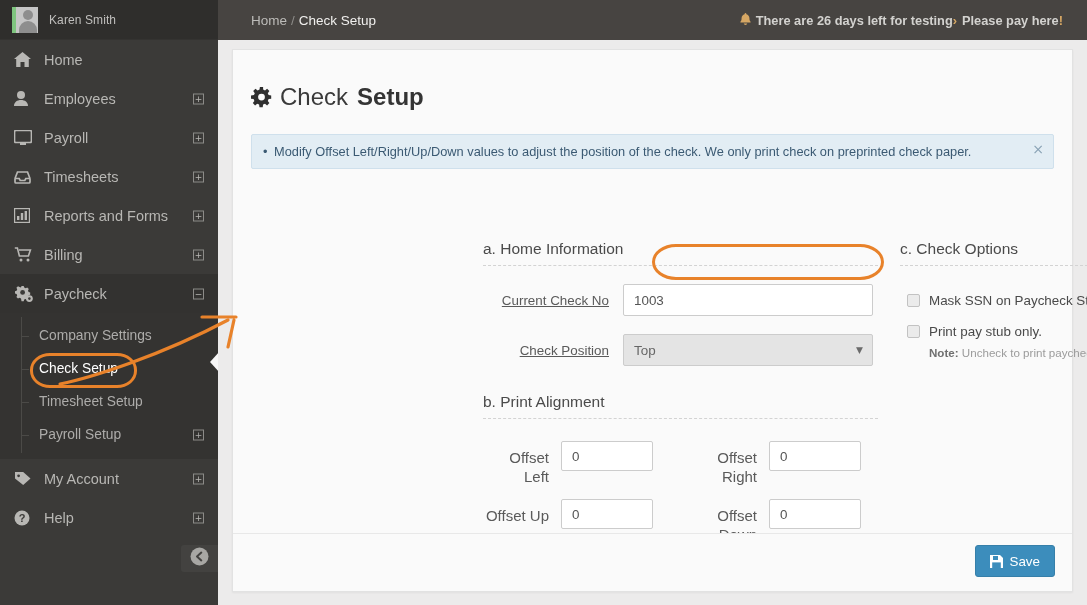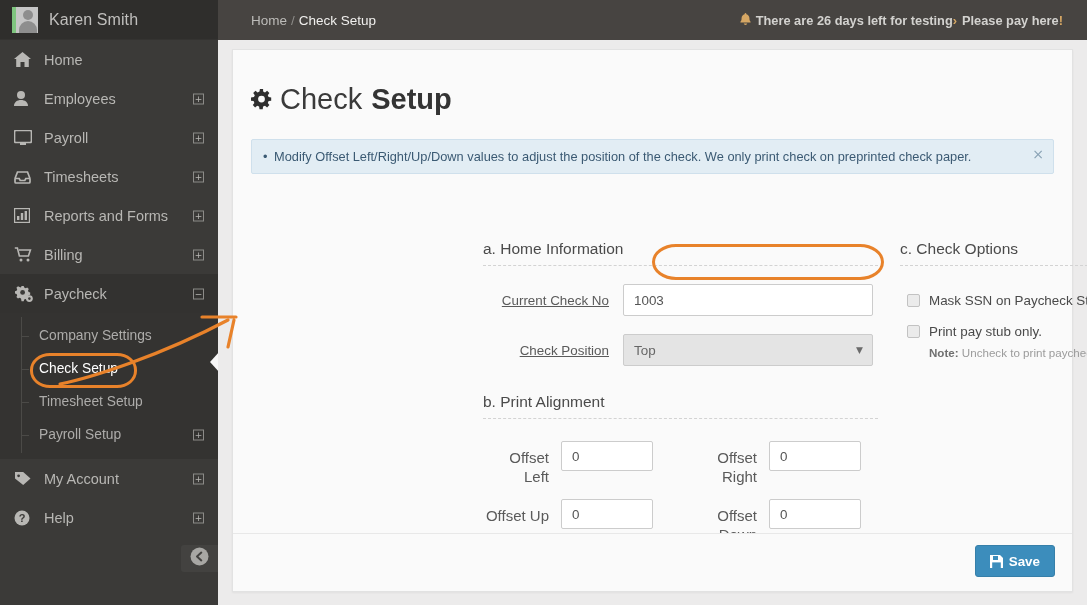--- a/index.html
+++ b/index.html
@@ -35,21 +35,21 @@
     position: absolute; left: 50%; top: 3px;
     width: 10px; height: 10px; margin-left: -4px;
     border-radius: 50%; background: #8e8e8e;
   }
   #avatar .body {
     position: absolute; left: 50%; top: 14px;
     width: 18px; height: 14px; margin-left: -8px;
     border-radius: 9px 9px 0 0; background: #8e8e8e;
   }
   #user-name {
-    color: #c0bfbd; font-size: 16px; margin-left: 11px;
+    color: #c0bfbd; font-size: 12px; margin-left: 11px;
     letter-spacing: .1px;
   }
 
   .nav-item {
     position: relative;
     display: flex; align-items: center;
     height: 39px;
     padding-left: 14px; padding-right: 14px;
     color: #b8b7b4; font-size: 14.5px;
     cursor: pointer;
@@ -150,21 +150,21 @@
   }
   #panel {
     position: absolute; left: 14px; top: 9px;
     width: 841px; height: 543px;
     background: #fafafa;
     border: 1px solid #e2e2e2;
     box-shadow: 0 1px 2px rgba(0,0,0,.05);
   }
   #page-title {
     margin: 33px 0 0 18px;
-    font-size: 29px; color: #3a3a3a; font-weight: 300;
+    font-size: 24px; color: #3a3a3a; font-weight: 300;
     display: flex; align-items: center;
   }
   #page-title .gear { margin-right: 8px; display: flex; color: #2f2f2f; }
   #page-title .t-bold { font-weight: bold; color: #343434; margin-left: 9px; }
 
   #alert {
     position: relative;
     margin: 23px 18px 0 18px;
     background: #e2edf4;
     border: 1px solid #cfe0ec;
@@ -252,21 +252,20 @@
     border-top: 1px solid #e8e8e8;
     background: #fafafa;
   }
   #save-btn {
     position: absolute; right: 17px; top: 11px;
     height: 32px; padding: 0 14px;
     background: #3c8dbc; border: 1px solid #367fa9;
     border-radius: 3px; color: #fff; font-size: 13.4px;
     display: flex; align-items: center; cursor: pointer;
     font-family: "Liberation Sans", sans-serif;
-    font-weight: bold;
   }
   #save-btn .disk { margin-right: 6px; display: flex; }
 
   
   #annot { position: absolute; left:0; top:0; width: 1087px; height: 605px; pointer-events: none; }
   .oval {
     position: absolute;
     border: 3px solid #e8822a;
     border-radius: 50% / 50%;
   }

